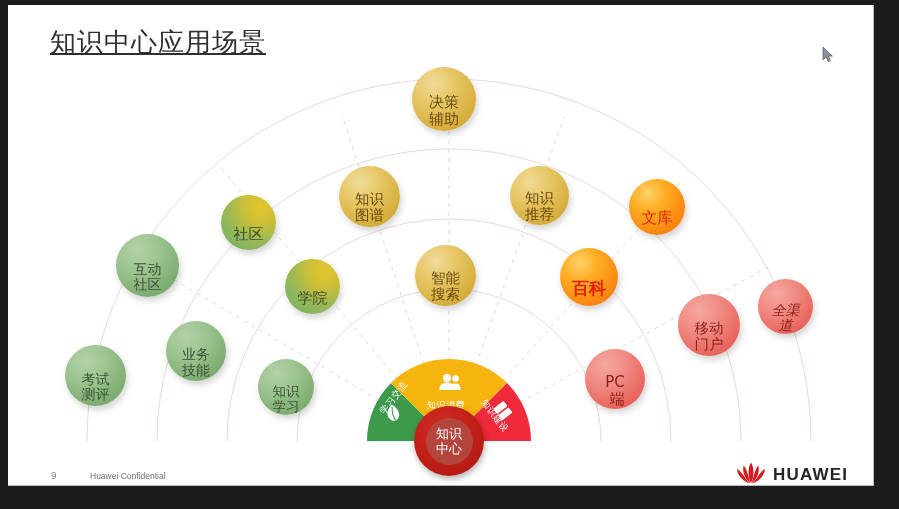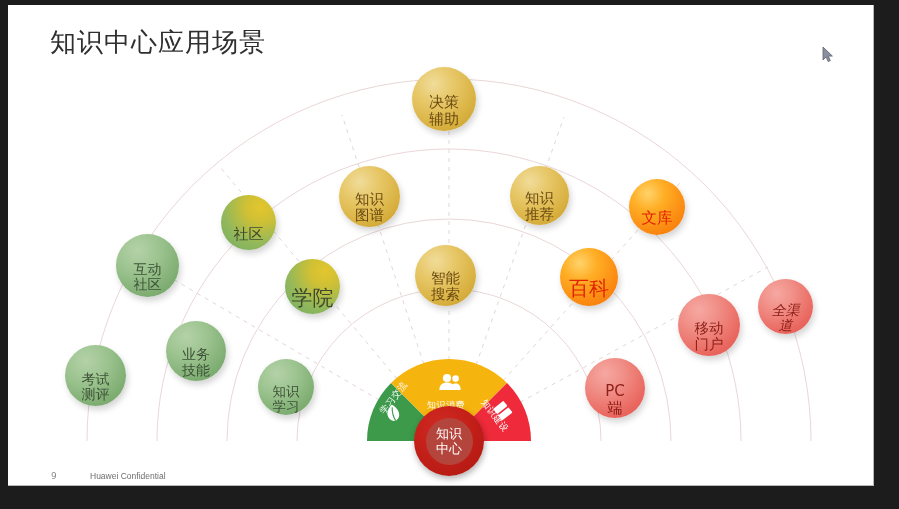--- a/index.html
+++ b/index.html
@@ -38,20 +38,21 @@
   
   #title {
     position: absolute;
     left: 42px;
     top: 20px;
     font-size: 26px;
     line-height: 34px;
     color: #2f2f2f;
     letter-spacing: 1px;
     white-space: nowrap;
+    text-decoration: underline;
   }
 
   
   #stage {
     position: absolute;
     left: 0;
     top: 0;
     width: 866px;
     height: 481px;
   }
@@ -235,21 +236,21 @@
 技能</span>
           </div>
           <div class="bubble b-greenyellow" style="left: 213px; top: 190px; width: 55px; height: 55px;">
             <span class="btxt" style="font-size: 15px;">社区</span>
           </div>
           <div class="bubble b-green" style="left: 250px; top: 354px; width: 56px; height: 56px;">
             <span class="btxt" style="font-size: 13.5px;">知识
 学习</span>
           </div>
           <div class="bubble b-greenyellow" style="left: 277px; top: 254px; width: 55px; height: 55px;">
-            <span class="btxt" style="font-size: 21px;">学院</span>
+            <span class="btxt" style="font-size: 15px;">学院</span>
           </div>
           <div class="bubble b-gold" style="left: 331px; top: 161px; width: 61px; height: 61px;">
             <span class="btxt" style="font-size: 14.5px;">知识
 图谱</span>
           </div>
           <div class="bubble b-gold" style="left: 404px; top: 62px; width: 64px; height: 64px;">
             <span class="btxt" style="font-size: 15px;">决策
 辅助</span>
           </div>
           <div class="bubble b-gold" style="left: 407px; top: 240px; width: 61px; height: 61px; text-align: center;">
@@ -257,23 +258,23 @@
 搜索</span>
           </div>
           <div class="bubble b-gold" style="left: 502px; top: 161px; width: 59px; height: 59px;">
             <span class="btxt" style="font-size: 14.5px;">知识
 推荐</span>
           </div>
           <div class="bubble b-orange" style="left: 621px; top: 174px; width: 56px; height: 56px;">
             <span class="btxt" style="font-size: 15.5px;">文库</span>
           </div>
           <div class="bubble b-orange" style="left: 552px; top: 243px; width: 58px; height: 58px;">
-            <span class="btxt" style="font-size: 20px;">百科</span>
-          </div>
-          <div class="bubble b-red" style="left: 577px; top: 353px; width: 60px; height: 60px;">
+            <span class="btxt" style="font-size: 17px; font-weight: bold;">百科</span>
+          </div>
+          <div class="bubble b-red" style="left: 577px; top: 344px; width: 60px; height: 60px; text-align: right;">
             <span class="btxt" style="font-size: 15px;">PC
 端</span>
           </div>
           <div class="bubble b-red" style="left: 670px; top: 289px; width: 62px; height: 62px;">
             <span class="btxt" style="font-size: 14.5px;">移动
 门户</span>
           </div>
           <div class="bubble b-red" style="left: 750px; top: 274px; width: 55px; height: 55px; font-style: italic;">
             <span class="btxt" style="font-size: 14px;">全渠
 道</span>
@@ -319,19 +320,33 @@
       <div id="hub" style="left: 406px; top: 401px;">
         <div id="hub-inner">知识
 中心</div>
       </div>
 
     </div>
 
     <div id="footer-page">9</div>
     <div id="footer-conf">Huawei Confidential</div>
 
+    <div id="logo">
+      <span>
+        <svg width="30" height="22" viewBox="0 0 30 22" xmlns="http://www.w3.org/2000/svg">
+          <g fill="#d7191f">
+            <path d="M15 21.2 C13.2 17.8 12.4 13.6 12.6 9.4 C12.7 6.2 13.4 3.2 15 0.6 C16.6 3.2 17.3 6.2 17.4 9.4 C17.6 13.6 16.8 17.8 15 21.2 Z"></path>
+            <path d="M14.2 21.3 C11.2 18.9 9.0 15.4 7.9 11.7 C7.1 8.9 6.9 6.0 7.7 3.4 C9.5 5.7 10.7 8.3 11.5 11.2 C12.5 14.8 13.6 18.3 14.2 21.3 Z"></path>
+            <path d="M15.8 21.3 C18.8 18.9 21.0 15.4 22.1 11.7 C22.9 8.9 23.1 6.0 22.3 3.4 C20.5 5.7 19.3 8.3 18.5 11.2 C17.5 14.8 16.4 18.3 15.8 21.3 Z"></path>
+            <path d="M13.6 21.6 C9.8 20.4 6.4 17.8 4.0 14.6 C2.2 12.2 1.1 9.6 1.1 7.0 C3.6 8.6 5.6 10.7 7.3 13.2 C9.4 16.3 11.6 19.4 13.6 21.6 Z"></path>
+            <path d="M16.4 21.6 C20.2 20.4 23.6 17.8 26.0 14.6 C27.8 12.2 28.9 9.6 28.9 7.0 C26.4 8.6 24.4 10.7 22.7 13.2 C20.6 16.3 18.4 19.4 16.4 21.6 Z"></path>
+          </g>
+        </svg>
+      </span>
+      <span id="logo-word">HUAWEI</span>
+    </div>
 
     <svg id="cursor" viewBox="0 0 12 17" xmlns="http://www.w3.org/2000/svg">
       <path d="M1 1 L1 14 L4.1 10.9 L6.2 15.6 L8.3 14.6 L6.3 10.1 L10.4 10.1 Z" fill="#8a8fa0" stroke="#5e6372" stroke-width="0.8"></path>
     </svg>
 
   </div>
 </div>
 
 </body></html>

